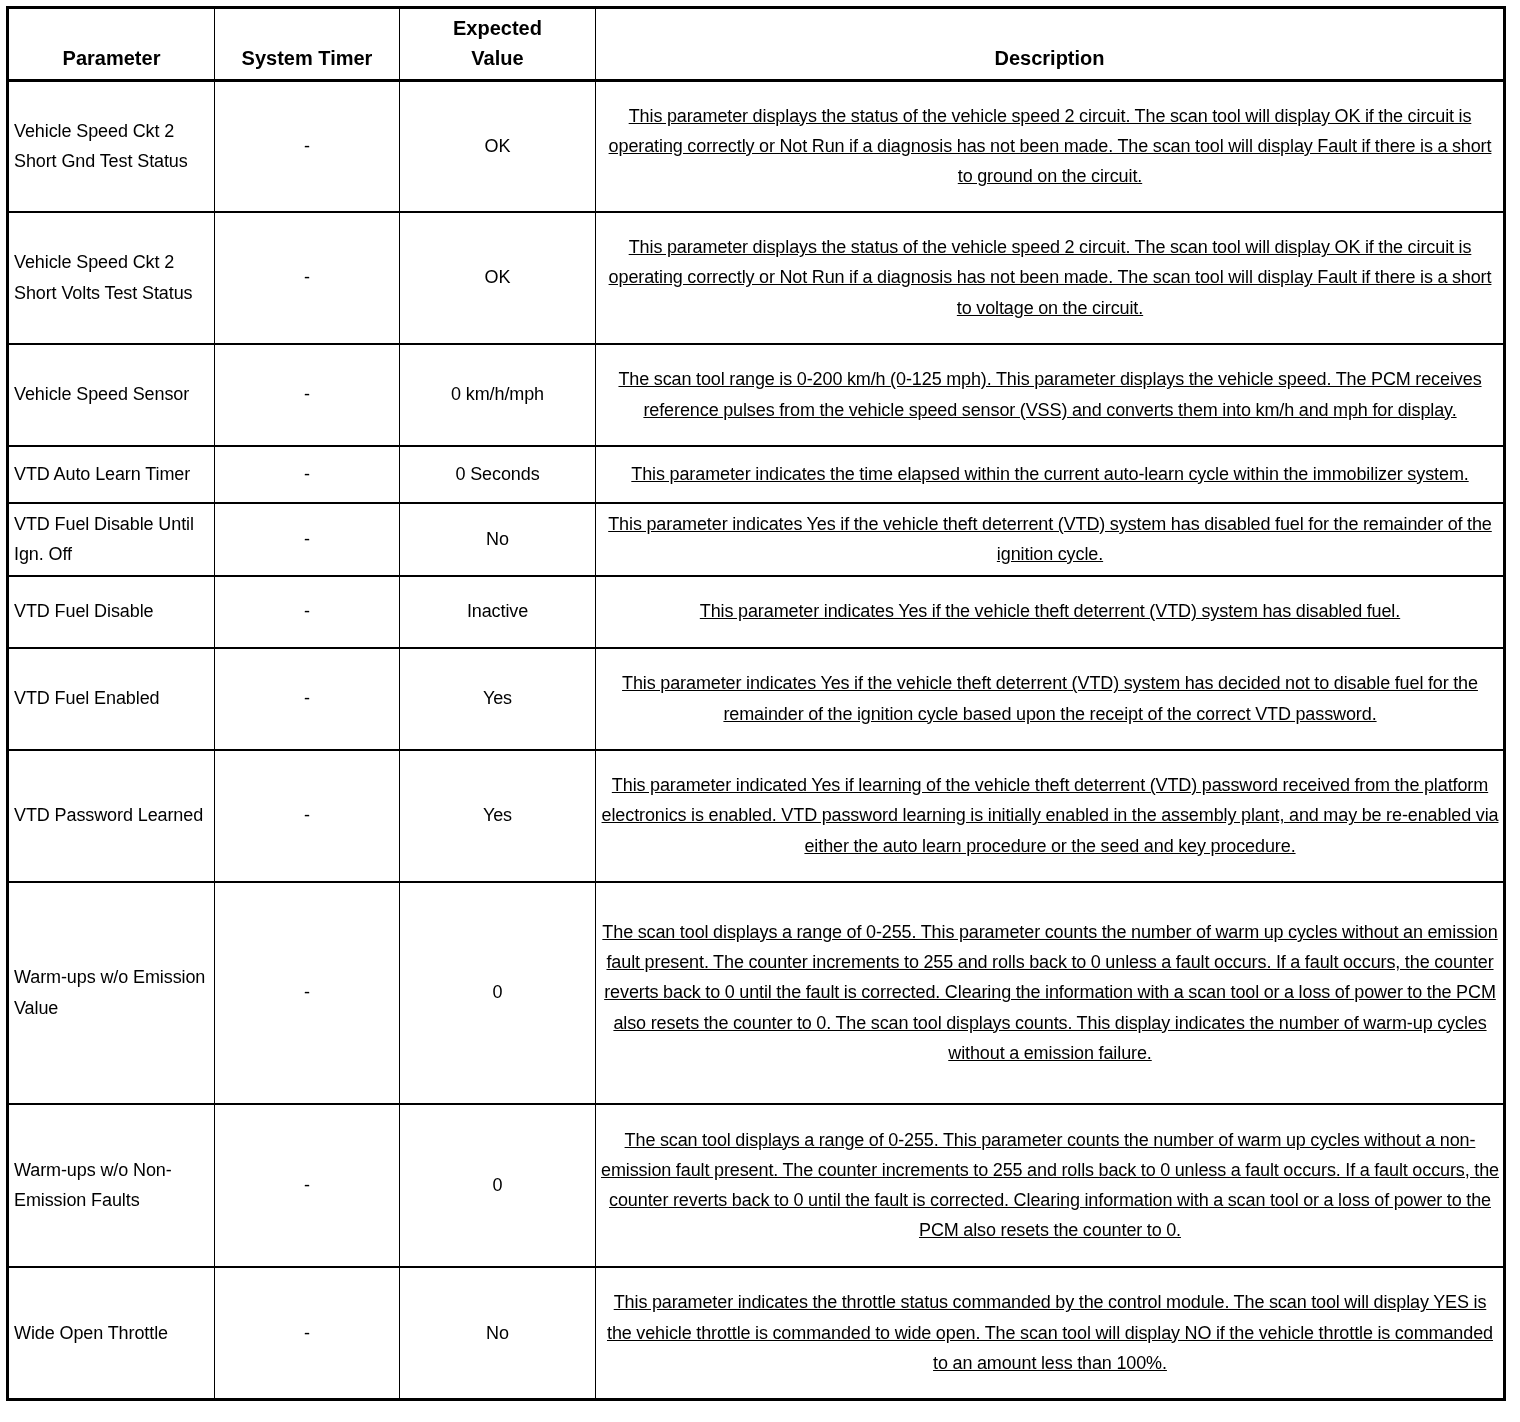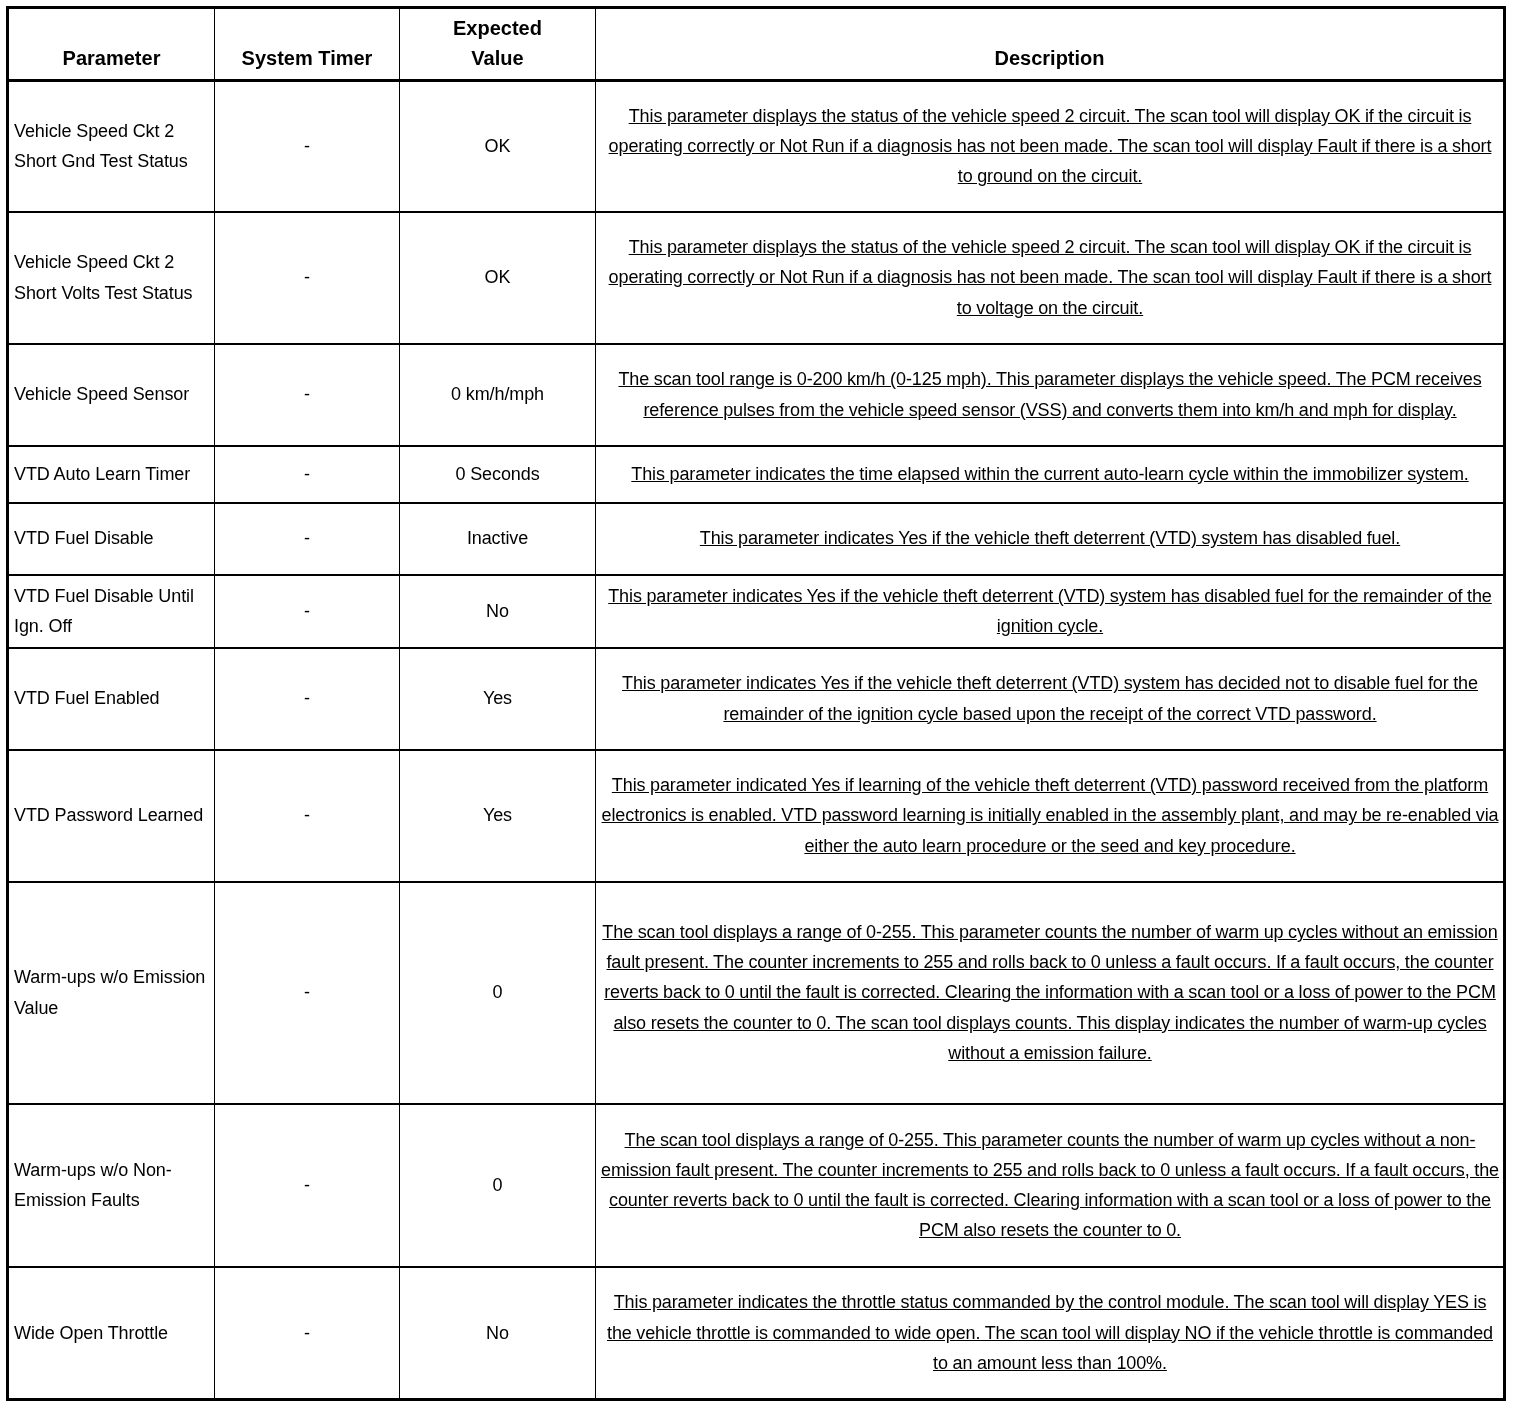--- a/index.html
+++ b/index.html
@@ -102,31 +102,31 @@
       <td class="state">-</td>
       <td class="expected">0 km/h/mph</td>
       <td class="desc">The scan tool range is 0-200 km/h (0-125 mph). This parameter displays the vehicle speed. The PCM receives reference pulses from the vehicle speed sensor (VSS) and converts them into km/h and mph for display.</td>
     </tr>
     <tr style="height: 57px;">
       <td class="param">VTD Auto Learn Timer</td>
       <td class="state">-</td>
       <td class="expected">0 Seconds</td>
       <td class="desc">This parameter indicates the time elapsed within the current auto-learn cycle within the immobilizer system.</td>
     </tr>
+    <tr style="height: 73px;">
+      <td class="param">VTD Fuel Disable Until Ign. Off</td>
+      <td class="state">-</td>
+      <td class="expected">No</td>
+      <td class="desc">This parameter indicates Yes if the vehicle theft deterrent (VTD) system has disabled fuel for the remainder of the ignition cycle.</td>
+    </tr>
     <tr style="height: 72px;">
       <td class="param">VTD Fuel Disable</td>
       <td class="state">-</td>
       <td class="expected">Inactive</td>
       <td class="desc">This parameter indicates Yes if the vehicle theft deterrent (VTD) system has disabled fuel.</td>
-    </tr>
-    <tr style="height: 73px;">
-      <td class="param">VTD Fuel Disable Until Ign. Off</td>
-      <td class="state">-</td>
-      <td class="expected">No</td>
-      <td class="desc">This parameter indicates Yes if the vehicle theft deterrent (VTD) system has disabled fuel for the remainder of the ignition cycle.</td>
     </tr>
     <tr style="height: 102px;">
       <td class="param">VTD Fuel Enabled</td>
       <td class="state">-</td>
       <td class="expected">Yes</td>
       <td class="desc">This parameter indicates Yes if the vehicle theft deterrent (VTD) system has decided not to disable fuel for the remainder of the ignition cycle based upon the receipt of the correct VTD password.</td>
     </tr>
     <tr style="height: 132px;">
       <td class="param">VTD Password Learned</td>
       <td class="state">-</td>

